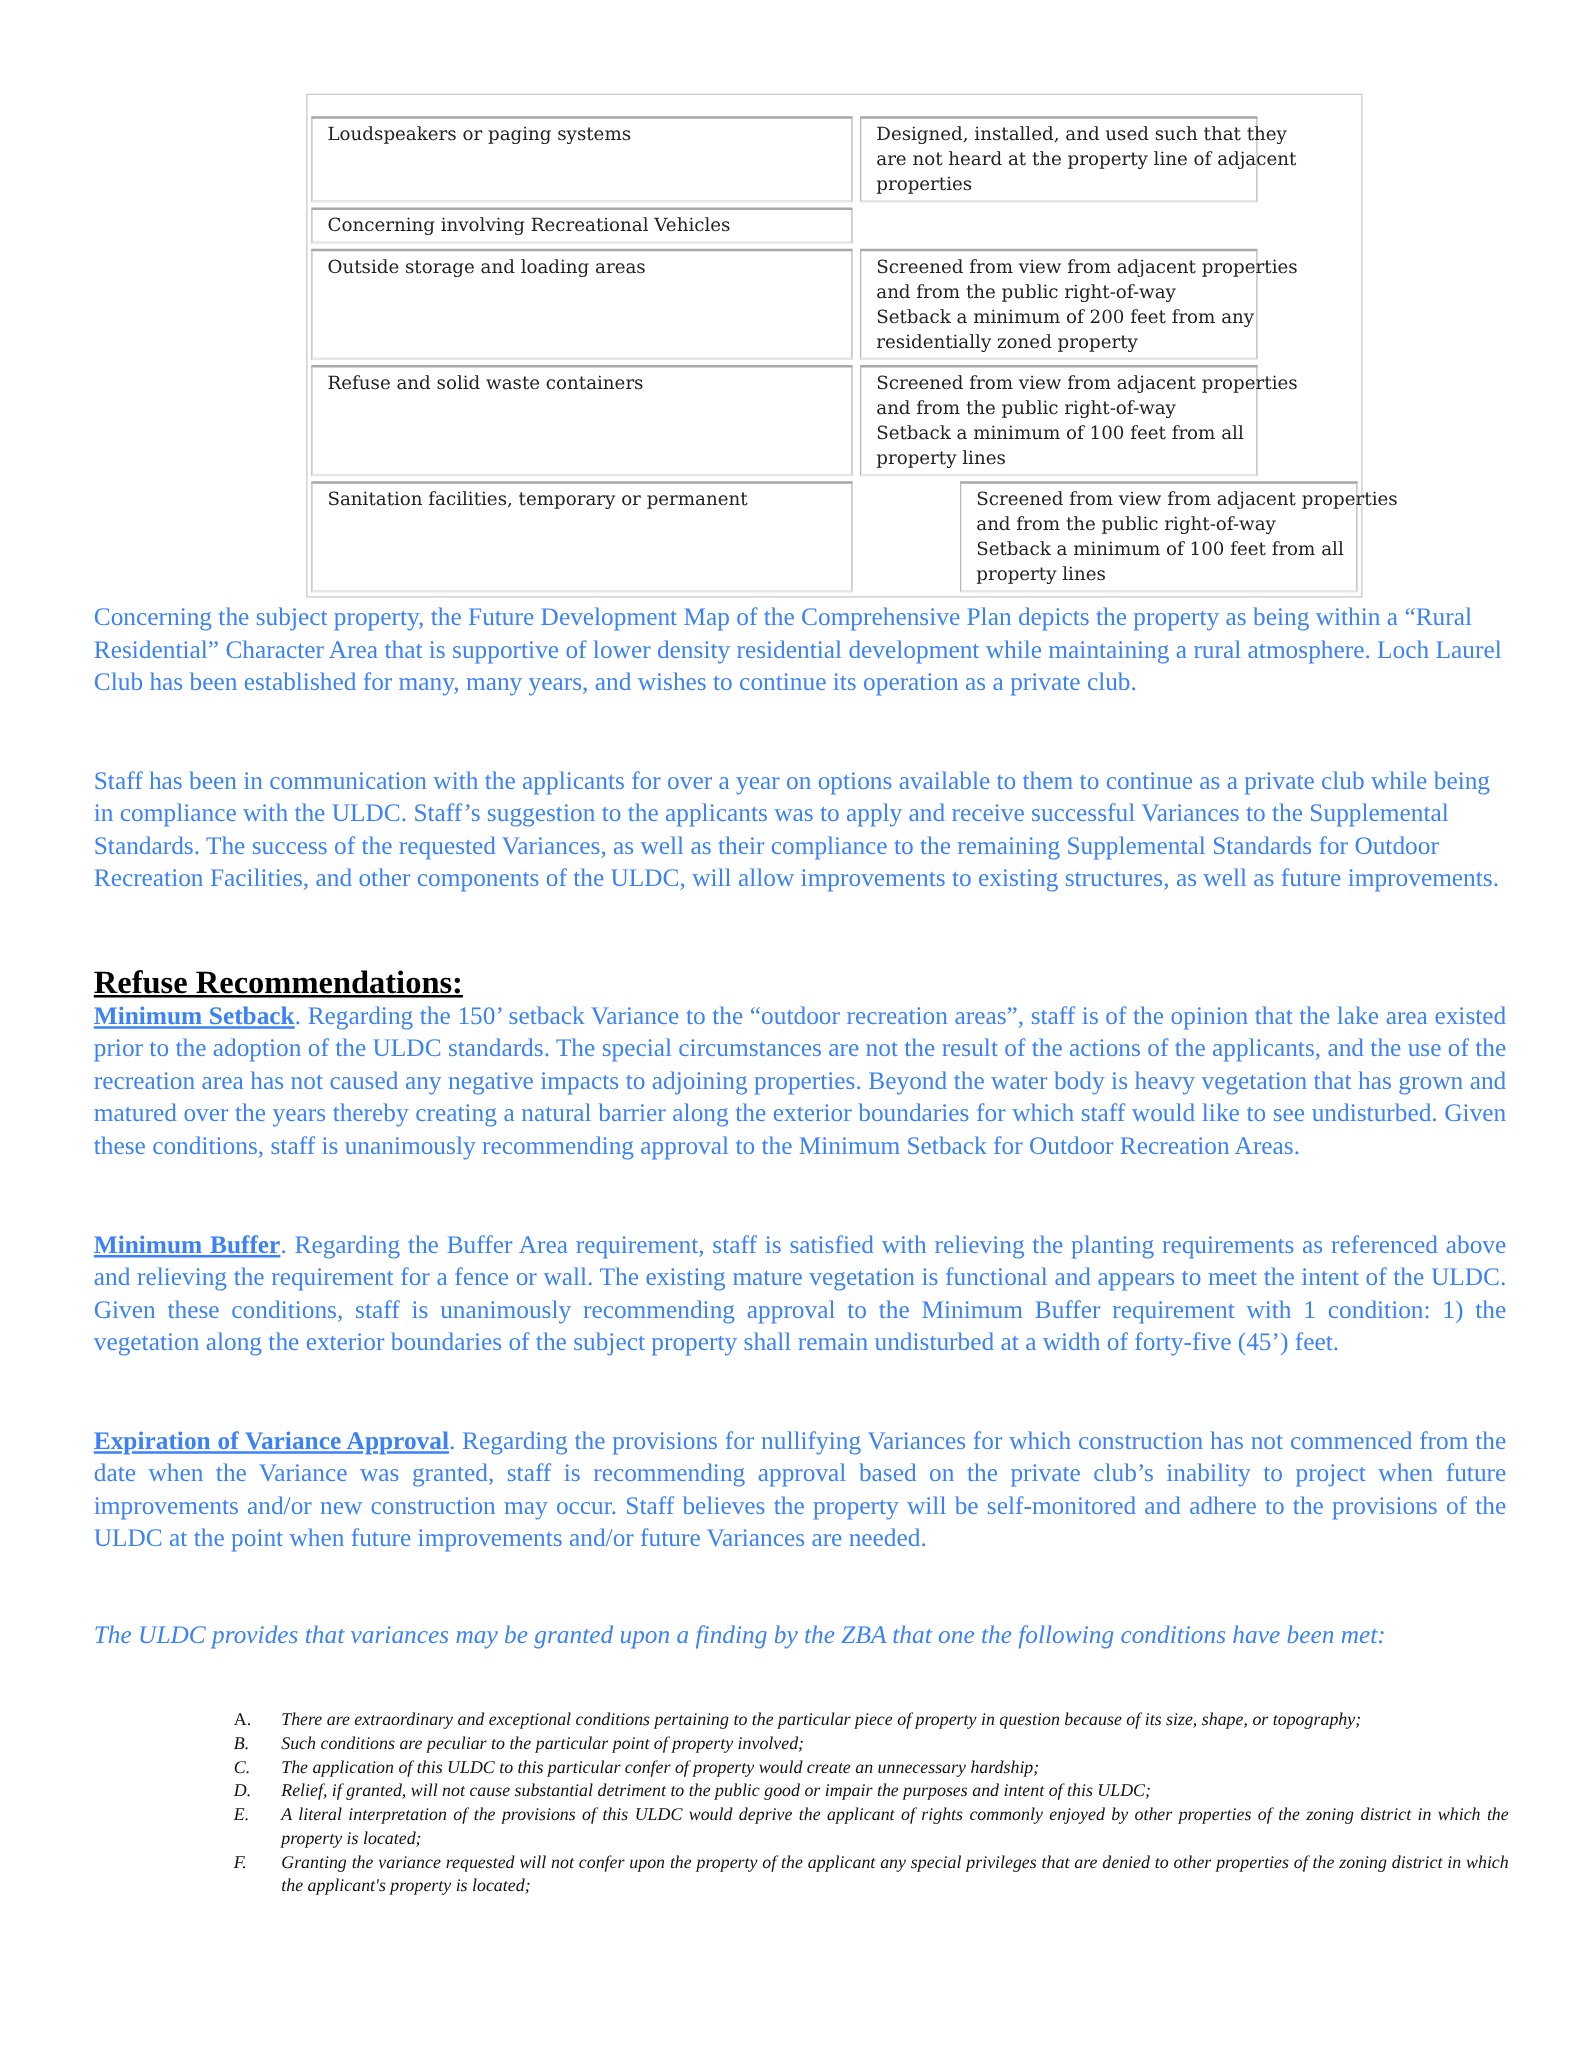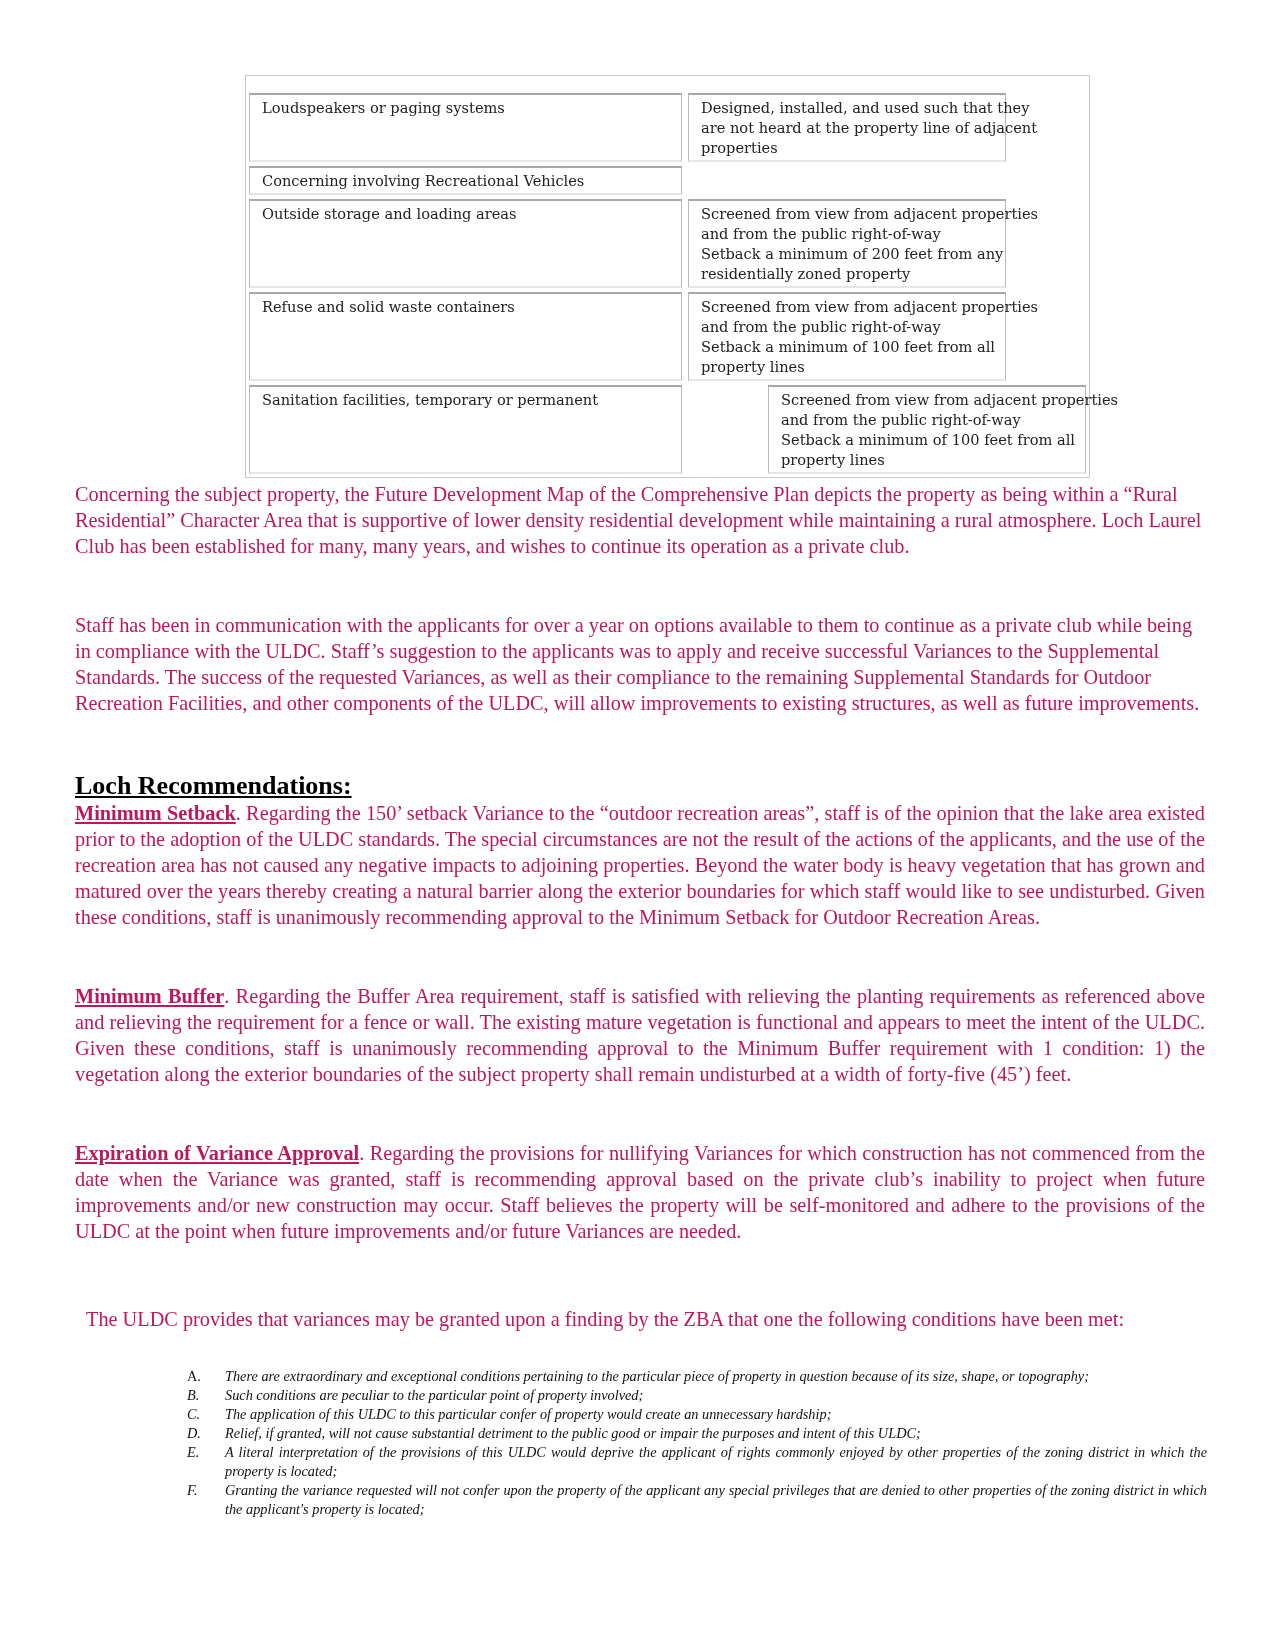--- a/index.html
+++ b/index.html
@@ -18,21 +18,21 @@
     box-sizing: border-box; border: 1px solid #b8b8b8; border-top: 2px solid #a8a8a8;
     border-bottom: 2px solid #e6e6e6; padding: 3px 10px 2px 12px;
   }
   .std-cell.c1 { width: 433px; }
   .std-cell.c2 { width: 318px; padding-left: 12px; }
   .std-cell .line { display: block; white-space: nowrap; }
 
   
   .para {
     position: absolute; left: 75px; width: 1130px;
-    font-family: "Liberation Serif", serif; font-size: 20.3px; line-height: 26px; color: #be185d;
+    font-family: "Liberation Serif", serif; font-size: 20.3px; line-height: 26px; color: #3b82f6;
   }
   .para.justify { text-align: justify; }
   .lead { font-weight: bold; text-decoration: underline; }
   .heading {
     position: absolute; left: 75px; top: 771px;
     font-family: "Liberation Serif", serif; font-size: 26px; font-weight: bold;
     text-decoration: underline; line-height: 30px; color: #000;
   }
 
   
@@ -99,29 +99,29 @@
         <span class="line">Setback a minimum of 100 feet from all</span>
         <span class="line">property lines</span>
       </div>
     </div>
   </div>
 
   <p class="para" style="top:481px; margin:0;">Concerning the subject property, the Future Development Map of the Comprehensive Plan depicts the property as being within a “Rural Residential” Character Area that is supportive of lower density residential development while maintaining a rural atmosphere.  Loch Laurel Club has been established for many, many years, and wishes to continue its operation as a private club.</p>
 
   <p class="para" style="top:612px; margin:0;">Staff has been in communication with the applicants for over a year on options available to them to continue as a private club while being in compliance with the ULDC.  Staff’s suggestion to the applicants was to apply and receive successful Variances to the Supplemental Standards.  The success of the requested Variances, as well as their compliance to the remaining Supplemental Standards for Outdoor Recreation Facilities, and other components of the ULDC, will allow improvements to existing structures, as well as future improvements.</p>
 
-  <h2 class="heading" style="margin:0;">Loch Recommendations:</h2>
+  <h2 class="heading" style="margin:0;">Refuse Recommendations:</h2>
 
   <p class="para justify" style="top:800px; margin:0;"><span class="lead">Minimum Setback</span><span>.  Regarding the 150’ setback Variance to the “outdoor recreation areas”, staff is of the opinion that the lake area existed prior to the adoption of the ULDC standards.  The special circumstances are not the result of the actions of the applicants, and the use of the recreation area has not caused any negative impacts to adjoining properties.  Beyond the water body is heavy vegetation that has grown and matured over the years thereby creating a natural barrier along the exterior boundaries for which staff would like to see undisturbed.  Given these conditions, staff is unanimously recommending approval to the Minimum Setback for Outdoor Recreation Areas.</span></p>
 
   <p class="para justify" style="top:983px; margin:0;"><span class="lead">Minimum Buffer</span><span>.  Regarding the Buffer Area requirement, staff is satisfied with relieving the planting requirements as referenced above and relieving the requirement for a fence or wall.  The existing mature vegetation is functional and appears to meet the intent of the ULDC.  Given these conditions, staff is unanimously recommending approval to the Minimum Buffer requirement with 1 condition:  1) the vegetation along the exterior boundaries of the subject property shall remain undisturbed at a width of forty-five (45’) feet.</span></p>
 
   <p class="para justify" style="top:1140px; margin:0;"><span class="lead">Expiration of Variance Approval</span><span>.  Regarding the provisions for nullifying Variances for which construction has not commenced from the date when the Variance was granted, staff is recommending approval based on the private club’s inability to project when future improvements and/or new construction may occur.   Staff believes the property will be self-monitored and adhere to the provisions of the ULDC at the point when future improvements and/or future Variances are needed.</span></p>
 
-  <p class="para" style="top:1295px; margin:11px; width:1050px;">The ULDC provides that variances may be granted upon a finding by the ZBA that one the following conditions have been met:</p>
+  <p class="para" style="top:1295px; margin:0; width:1050px;font-style:italic;">The ULDC provides that variances may be granted upon a finding by the ZBA that one the following conditions have been met:</p>
 
   <ol class="cond-list">
     <li class="cond-item">
       <span class="cond-label upright">A.</span>
       <span class="cond-text">There are extraordinary and exceptional conditions pertaining to the particular piece of property in question because of its size, shape, or topography;</span>
     </li>
     <li class="cond-item">
       <span class="cond-label">B.</span>
       <span class="cond-text">Such conditions are peculiar to the particular point of property involved;</span>
     </li>

